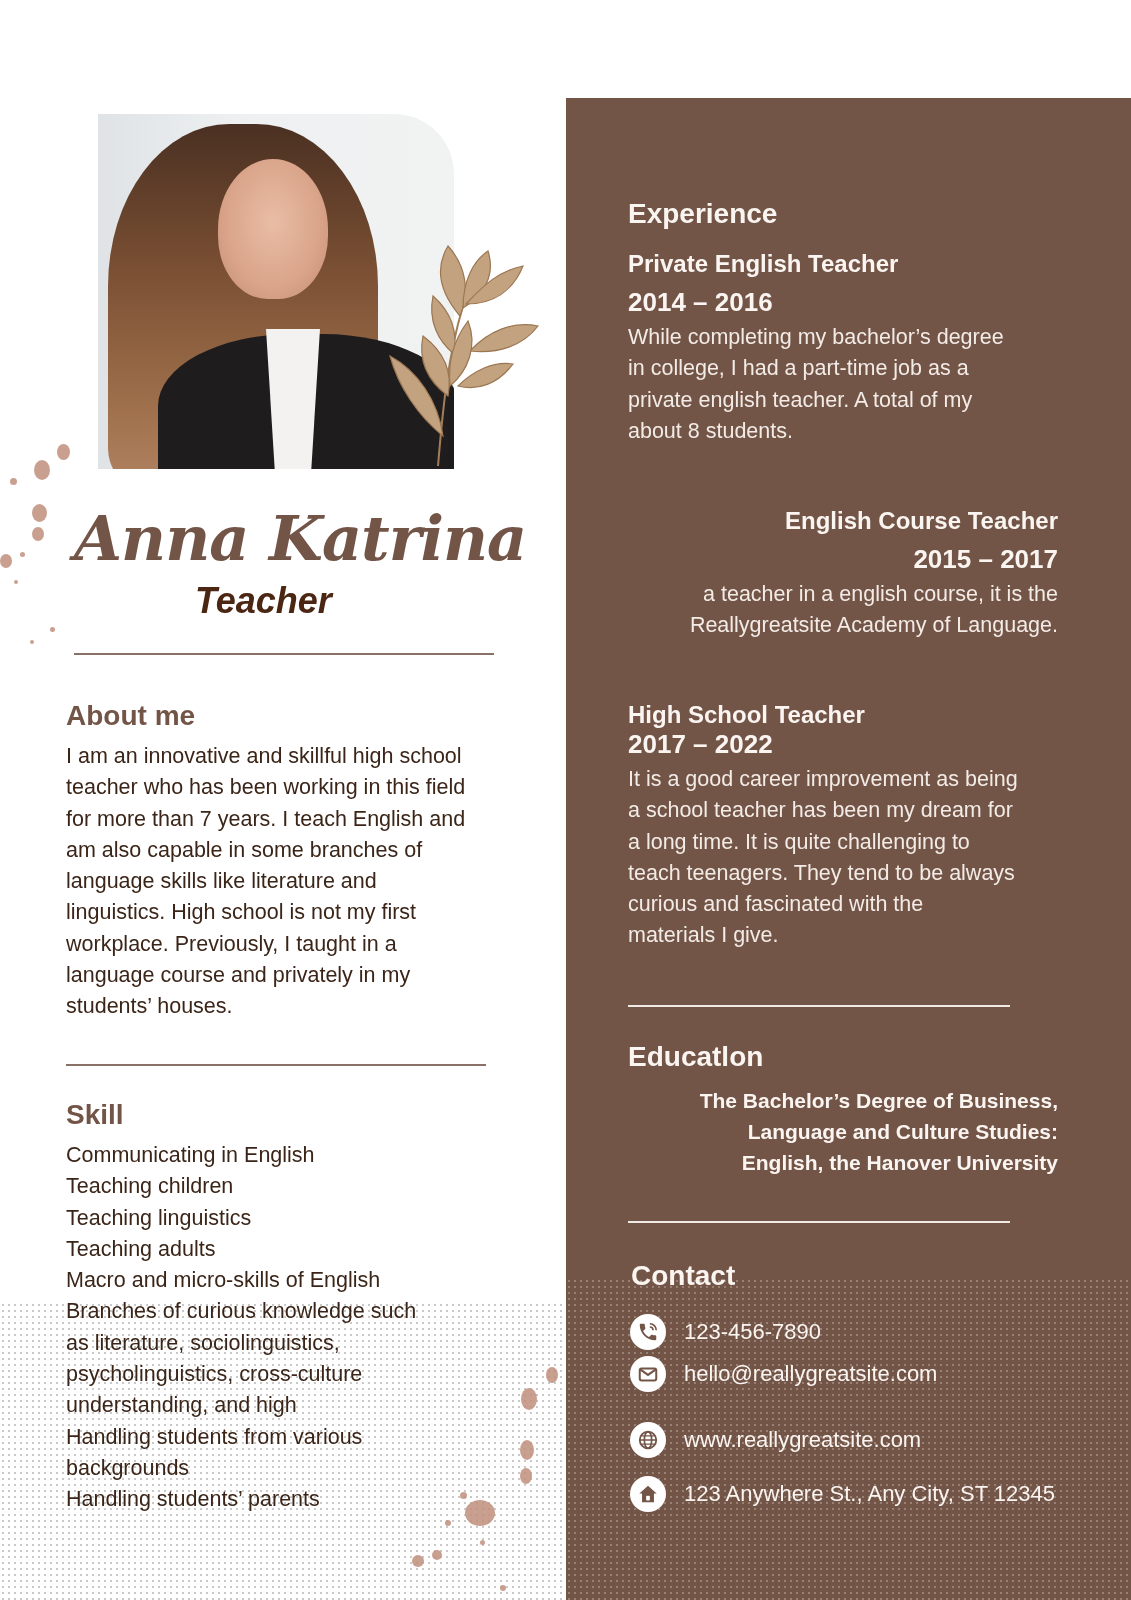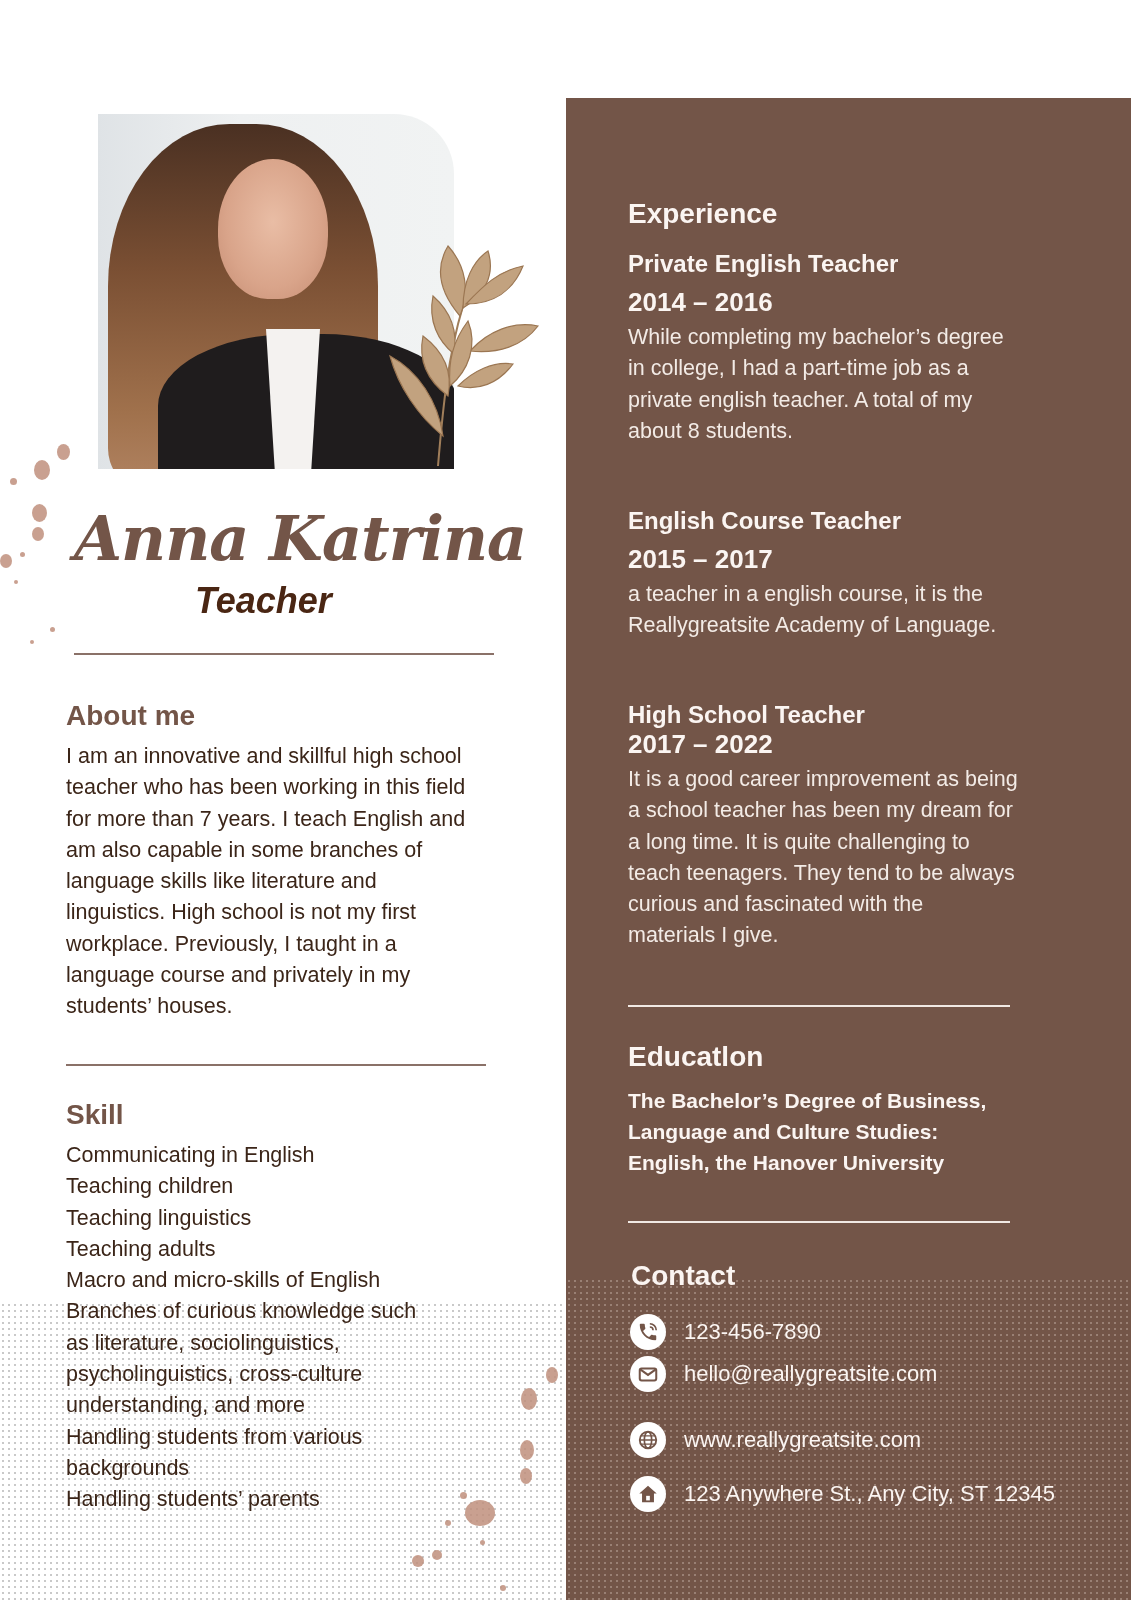--- a/index.html
+++ b/index.html
@@ -178,40 +178,40 @@
   <div class="section-title-left" style="left:66px;top:1099px;">Skill</div>
   <ul class="body-text-left skill-list" style="left:66px;top:1140px;width:480px;">
     <li>Communicating in English</li>
     <li>Teaching children</li>
     <li>Teaching linguistics</li>
     <li>Teaching adults</li>
     <li>Macro and micro-skills of English</li>
     <li>Branches of curious knowledge such</li>
     <li>as literature, sociolinguistics,</li>
     <li>psycholinguistics, cross-culture</li>
-    <li>understanding, and more</li>
+    <li>understanding, and high</li>
     <li>Handling students from various</li>
     <li>backgrounds</li>
     <li>Handling students’ parents</li>
   </ul>
 
   <div class="rcol section-title-right" style="top:198px;">Experience</div>
 
   <div class="rcol" style="top:250px;">
     <div class="job-title">Private English Teacher</div>
     <div class="job-years" style="margin-top:9px;">2014 – 2016</div>
     <div class="job-desc" style="margin-top:4px;">
       <div>While completing my bachelor’s degree</div>
       <div>in college, I had a part-time job as a</div>
       <div>private english teacher. A total of my</div>
       <div>about 8 students.</div>
     </div>
   </div>
 
-  <div class="rcol" style="top:507px;">
+  <div class="rcol" style="top:507px;text-align:right;">
     <div class="job-title">English Course Teacher</div>
     <div class="job-years" style="margin-top:9px;">2015 – 2017</div>
     <div class="job-desc" style="margin-top:4px;">
       <div>a teacher in a english course, it is the</div>
       <div>Reallygreatsite Academy of Language.</div>
     </div>
   </div>
 
   <div class="rcol" style="top:701px;">
     <div class="job-title">High School Teacher</div>
@@ -222,21 +222,21 @@
       <div>a long time. It is quite challenging to</div>
       <div>teach teenagers. They tend to be always</div>
       <div>curious and fascinated with the</div>
       <div>materials I give.</div>
     </div>
   </div>
 
   <div class="hr light" style="left:628px;top:1005px;width:382px;"></div>
 
   <div class="rcol section-title-right" style="top:1041px;">Educatlon</div>
-  <div class="rcol edu-text" style="top:1085px;">
+  <div class="rcol edu-text" style="top:1085px;text-align:right;">
     <div>The Bachelor’s Degree of Business,</div>
     <div>Language and Culture Studies:</div>
     <div>English, the Hanover University</div>
   </div>
 
   <div class="hr light" style="left:628px;top:1221px;width:382px;"></div>
 
   <div class="rcol section-title-right" style="left:631px;top:1260px;">Contact</div>
 
   <div class="contact-row" style="top:1314px;justify-content:flex-end;">

